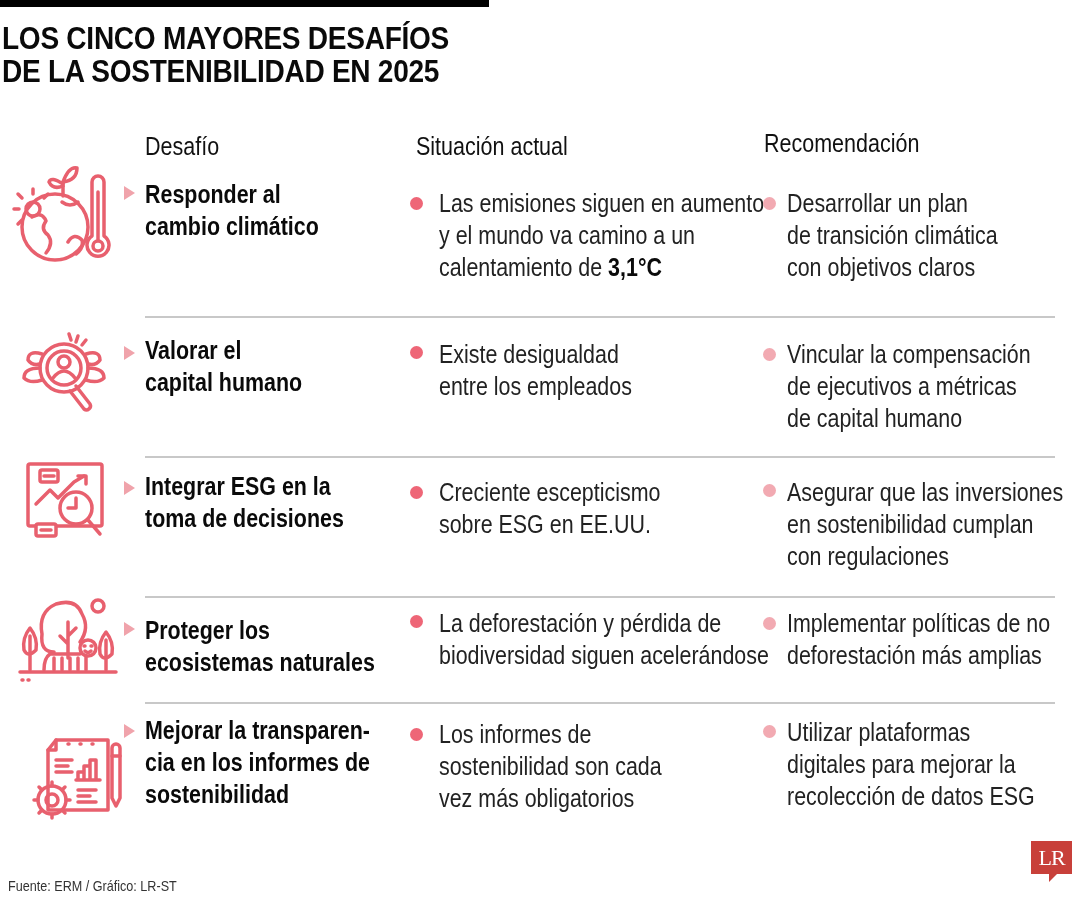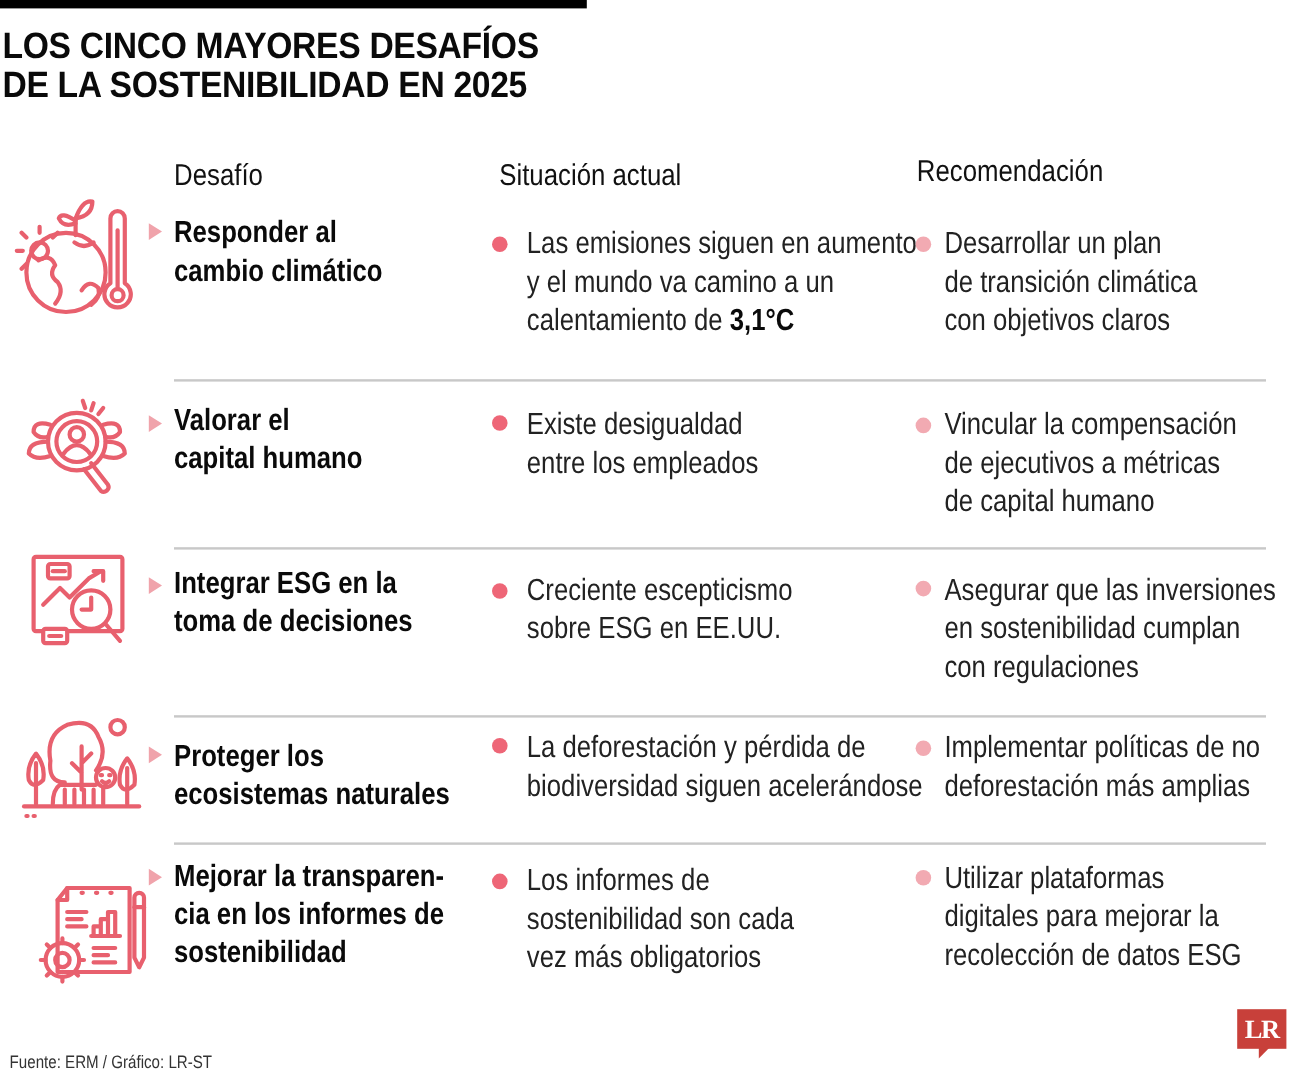--- a/index.html
+++ b/index.html
@@ -32,21 +32,21 @@
     .bullet.sit { background: #ee6677; }
     .bullet.rec { background: #f2aab2; }
 
     .cell-text { position: absolute; font-size: 25.5px; line-height: 32px; color: #222; transform: scaleX(0.84); transform-origin: left top; white-space: nowrap; }
     .cell-text span { display: block; }
     .cell-text b { font-weight: 700; color: #0a0a0a; }
 
     .footer { position: absolute; left: 8px; top: 877px; font-size: 15px; color: #333; transform: scaleX(0.84); transform-origin: left top; white-space: nowrap; }
 
     .logo { position: absolute; left: 1031px; top: 841px; width: 41px; height: 33px; background: #c8403a; color: #ffffff;
-      font-family: "Liberation Serif", serif; font-weight: 700; font-size: 22px; line-height: 33px; text-align: center; letter-spacing: -1px; }
+      font-family: "Liberation Serif", serif; font-weight: 400; font-size: 22px; line-height: 33px; text-align: center; letter-spacing: -1px; }
     .logo-tail { position: absolute; left: 1049px; top: 873px; width: 0; height: 0; border-left: 0 solid transparent; border-right: 9px solid transparent; border-top: 9px solid #c8403a; }
   </style>
 </head>
 <body>
 
 <div class="top-bar"></div>
 
 <h1 class="title">
   <span>LOS CINCO MAYORES DESAFÍOS</span>
   <span>DE LA SOSTENIBILIDAD EN 2025</span>

